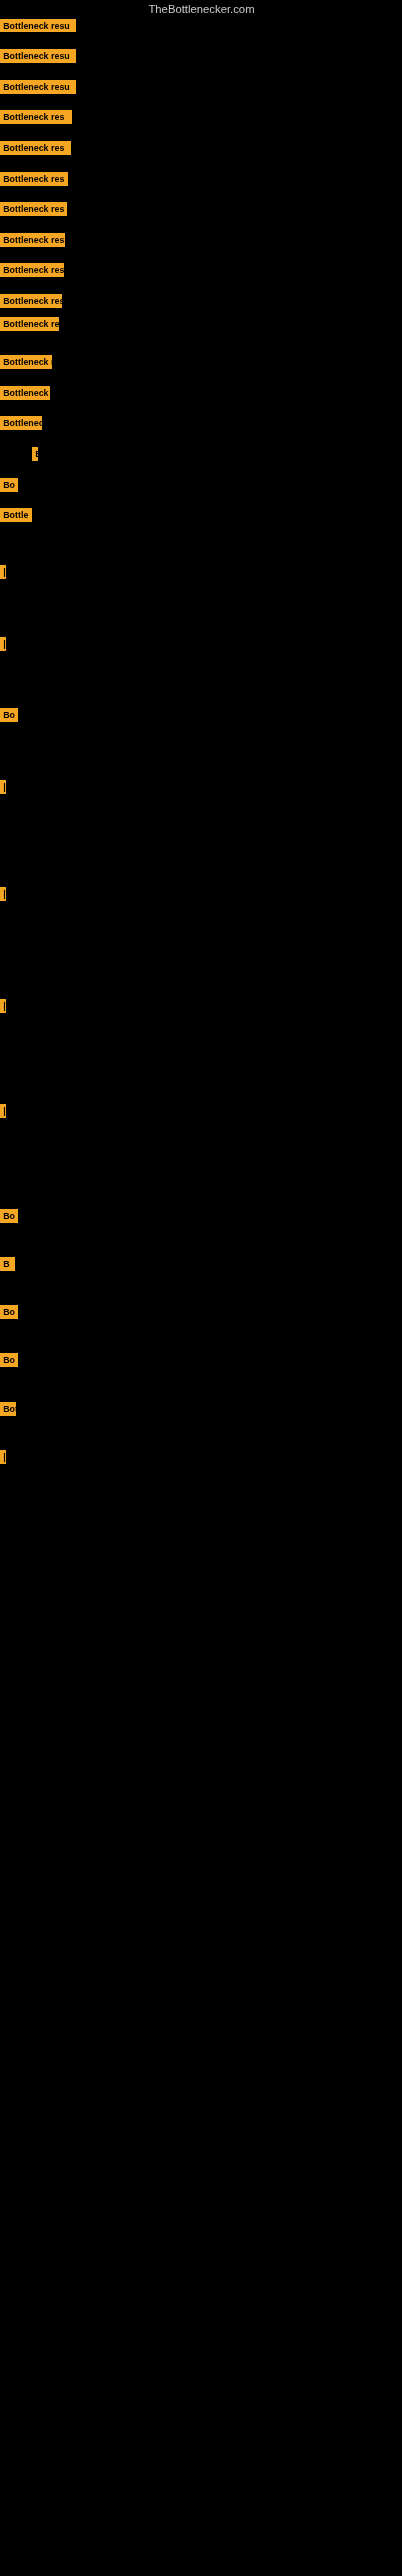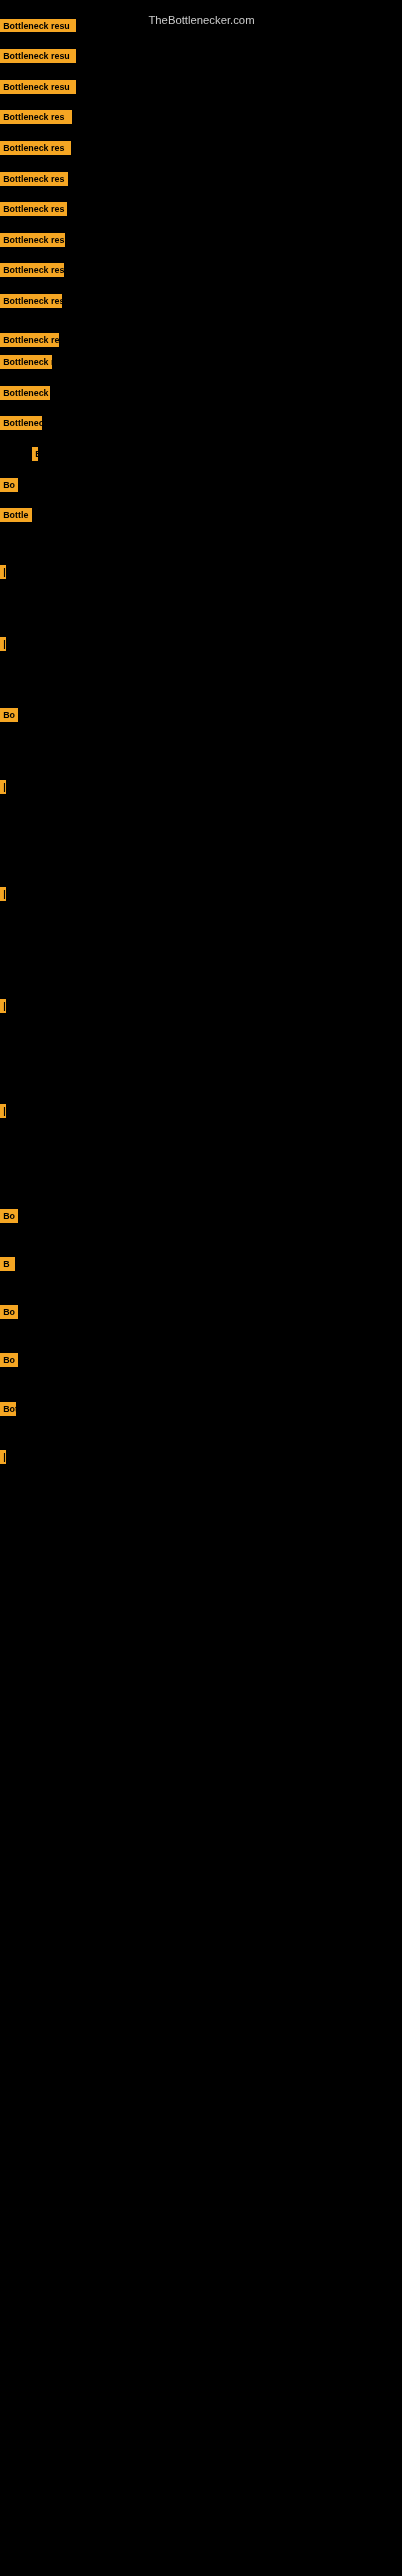--- a/index.html
+++ b/index.html
@@ -13,21 +13,21 @@
       width: 403px;
       min-height: 2576px;
       font-family: Arial, sans-serif;
       position: relative;
     }
 
     .site-title {
       color: #cccccc;
       font-size: 11.3px;
       text-align: center;
-      padding: 14px 0;
+      padding: 3px 0;
       position: absolute;
       top: 0;
       width: 100%;
     }
 
     .bar-container {
       position: absolute;
       left: 0;
       display: flex;
       align-items: center;
@@ -71,21 +71,21 @@
   </div>
 <div class="bar-container" style="top: 232px; width: 77px; height: 16px;">
     <span class="bar-label" style="width: 65px; max-width: 77px;">Bottleneck res</span>
   </div>
 <div class="bar-container" style="top: 262px; width: 76px; height: 16px;">
     <span class="bar-label" style="width: 64px; max-width: 76px;">Bottleneck res</span>
   </div>
 <div class="bar-container" style="top: 293px; width: 74px; height: 16px;">
     <span class="bar-label" style="width: 62px; max-width: 74px;">Bottleneck res</span>
   </div>
-<div class="bar-container" style="top: 332px; width: 71px; height: 16px;">
+<div class="bar-container" style="top: 316px; width: 71px; height: 16px;">
     <span class="bar-label" style="width: 59px; max-width: 71px;">Bottleneck re</span>
   </div>
 <div class="bar-container" style="top: 354px; width: 58px; height: 16px;">
     <span class="bar-label" style="width: 52px; max-width: 58px;">Bottleneck r</span>
   </div>
 <div class="bar-container" style="top: 385px; width: 55px; height: 16px;">
     <span class="bar-label" style="width: 50px; max-width: 55px;">Bottleneck r</span>
   </div>
 <div class="bar-container" style="top: 415px; width: 42px; height: 16px;">
     <span class="bar-label" style="width: 42px; max-width: 42px;">Bottleneck d</span>

